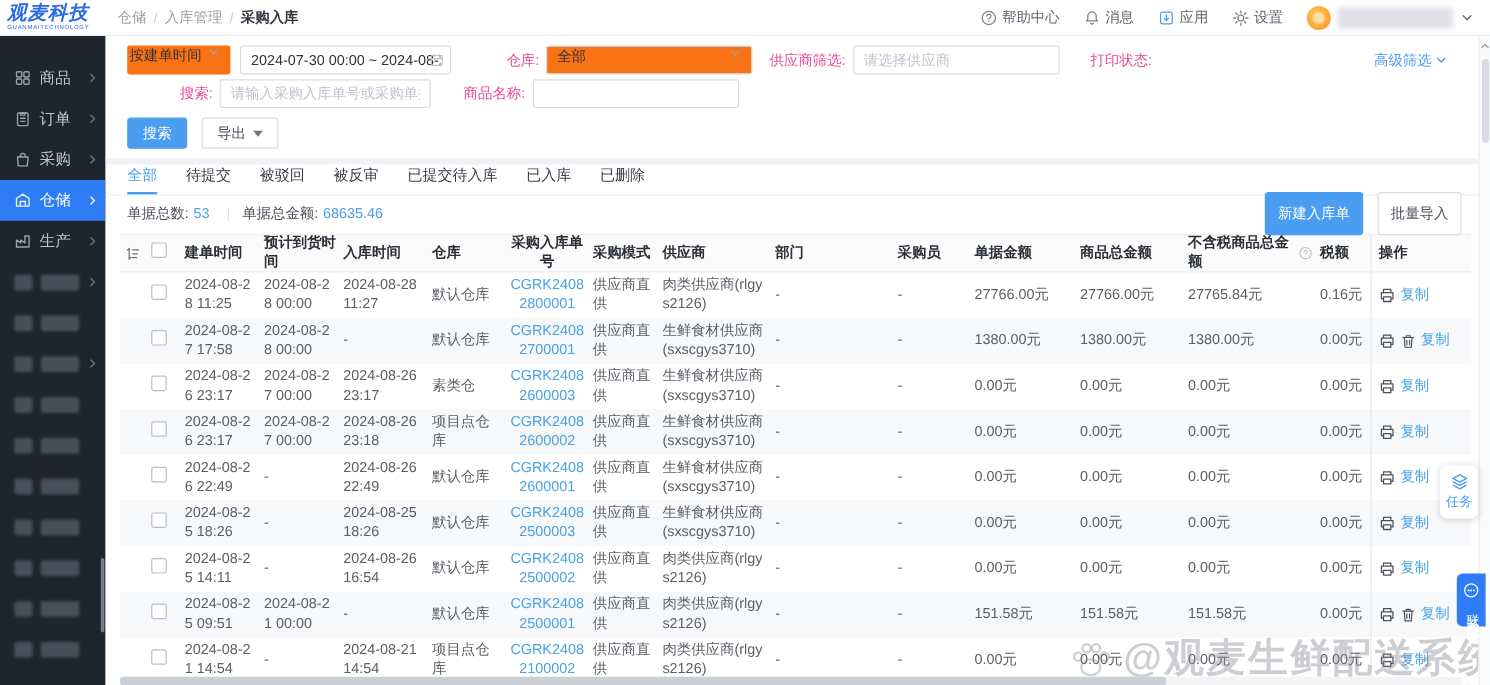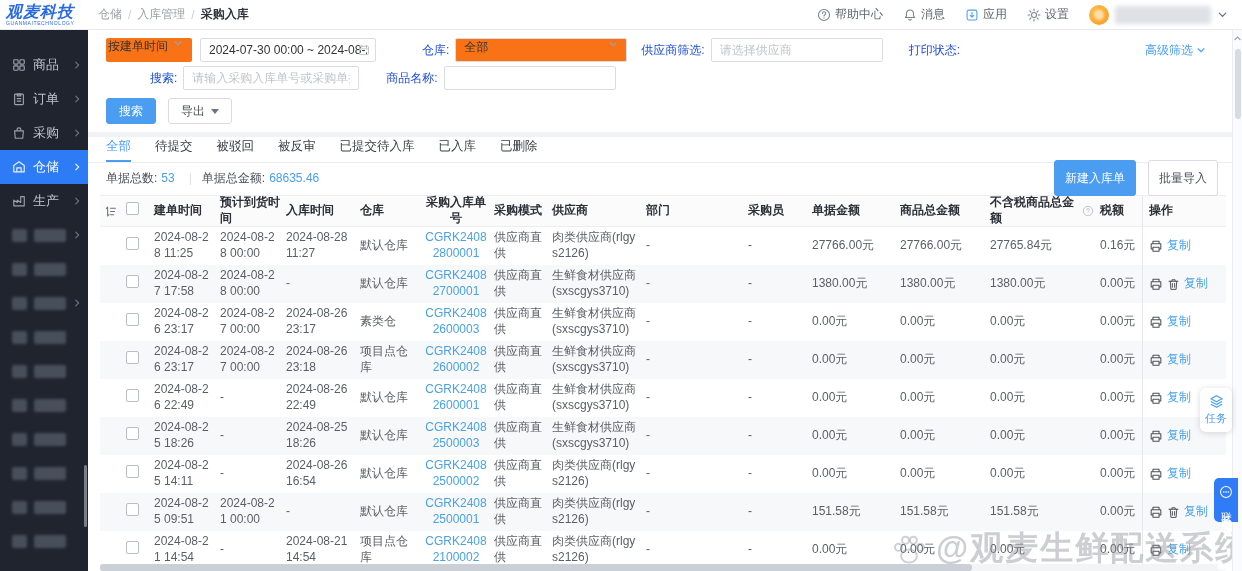--- a/index.html
+++ b/index.html
@@ -43,21 +43,21 @@
   .side-item.redacted .blk { background:#6b7280; opacity:.55; filter:blur(1.5px); border-radius:2px; }
   .side-item.redacted .blk.i { width:15px; height:13px; margin-right:7px; }
   .side-item.redacted .blk.l { width:32px; height:13px; }
   .side-thumb { position:absolute; right:1px; top:435px; width:3px; height:62px; border-radius:2px; background:#a9afb9; opacity:.65; }
 
   
   .main { flex:1; position:relative; background:#fff; overflow:hidden; }
 
   .filter-area { padding-top:8px; }
   .f-row { display:flex; align-items:center; height:24px; margin:0 36px 4px 18px; }
-  .f-label { color:#1d4ed8; margin-right:6px; white-space:nowrap; }
+  .f-label { color:#ec4899; margin-right:6px; white-space:nowrap; }
   .sel { height:24px; border:1px solid #d9dde3; border-radius:2px; background:#f97316; display:flex; align-items:flex-start; padding:0 8px; color:#333; cursor:pointer; }
   .sel .caret { margin-left:auto; color:#9aa0a8; }
   .sel-plain { border:none; padding:0 2px; }
   .sel-plain .caret { margin-left:5px; }
   .inp-wrap { position:relative; display:flex; align-items:center; }
   .inp { height:24px; border:1px solid #d9dde3; border-radius:2px; padding:0 8px; font-size:12px; color:#333; font-family:inherit; outline:none; background:#fff; }
   .inp::placeholder { color:#c0c4cc; }
   .inp-icon { position:absolute; right:6px; color:#b9bec9; pointer-events:none; }
   .adv-link { margin-left:auto; color:#4a9df0; display:flex; align-items:center; gap:3px; cursor:pointer; }
 

